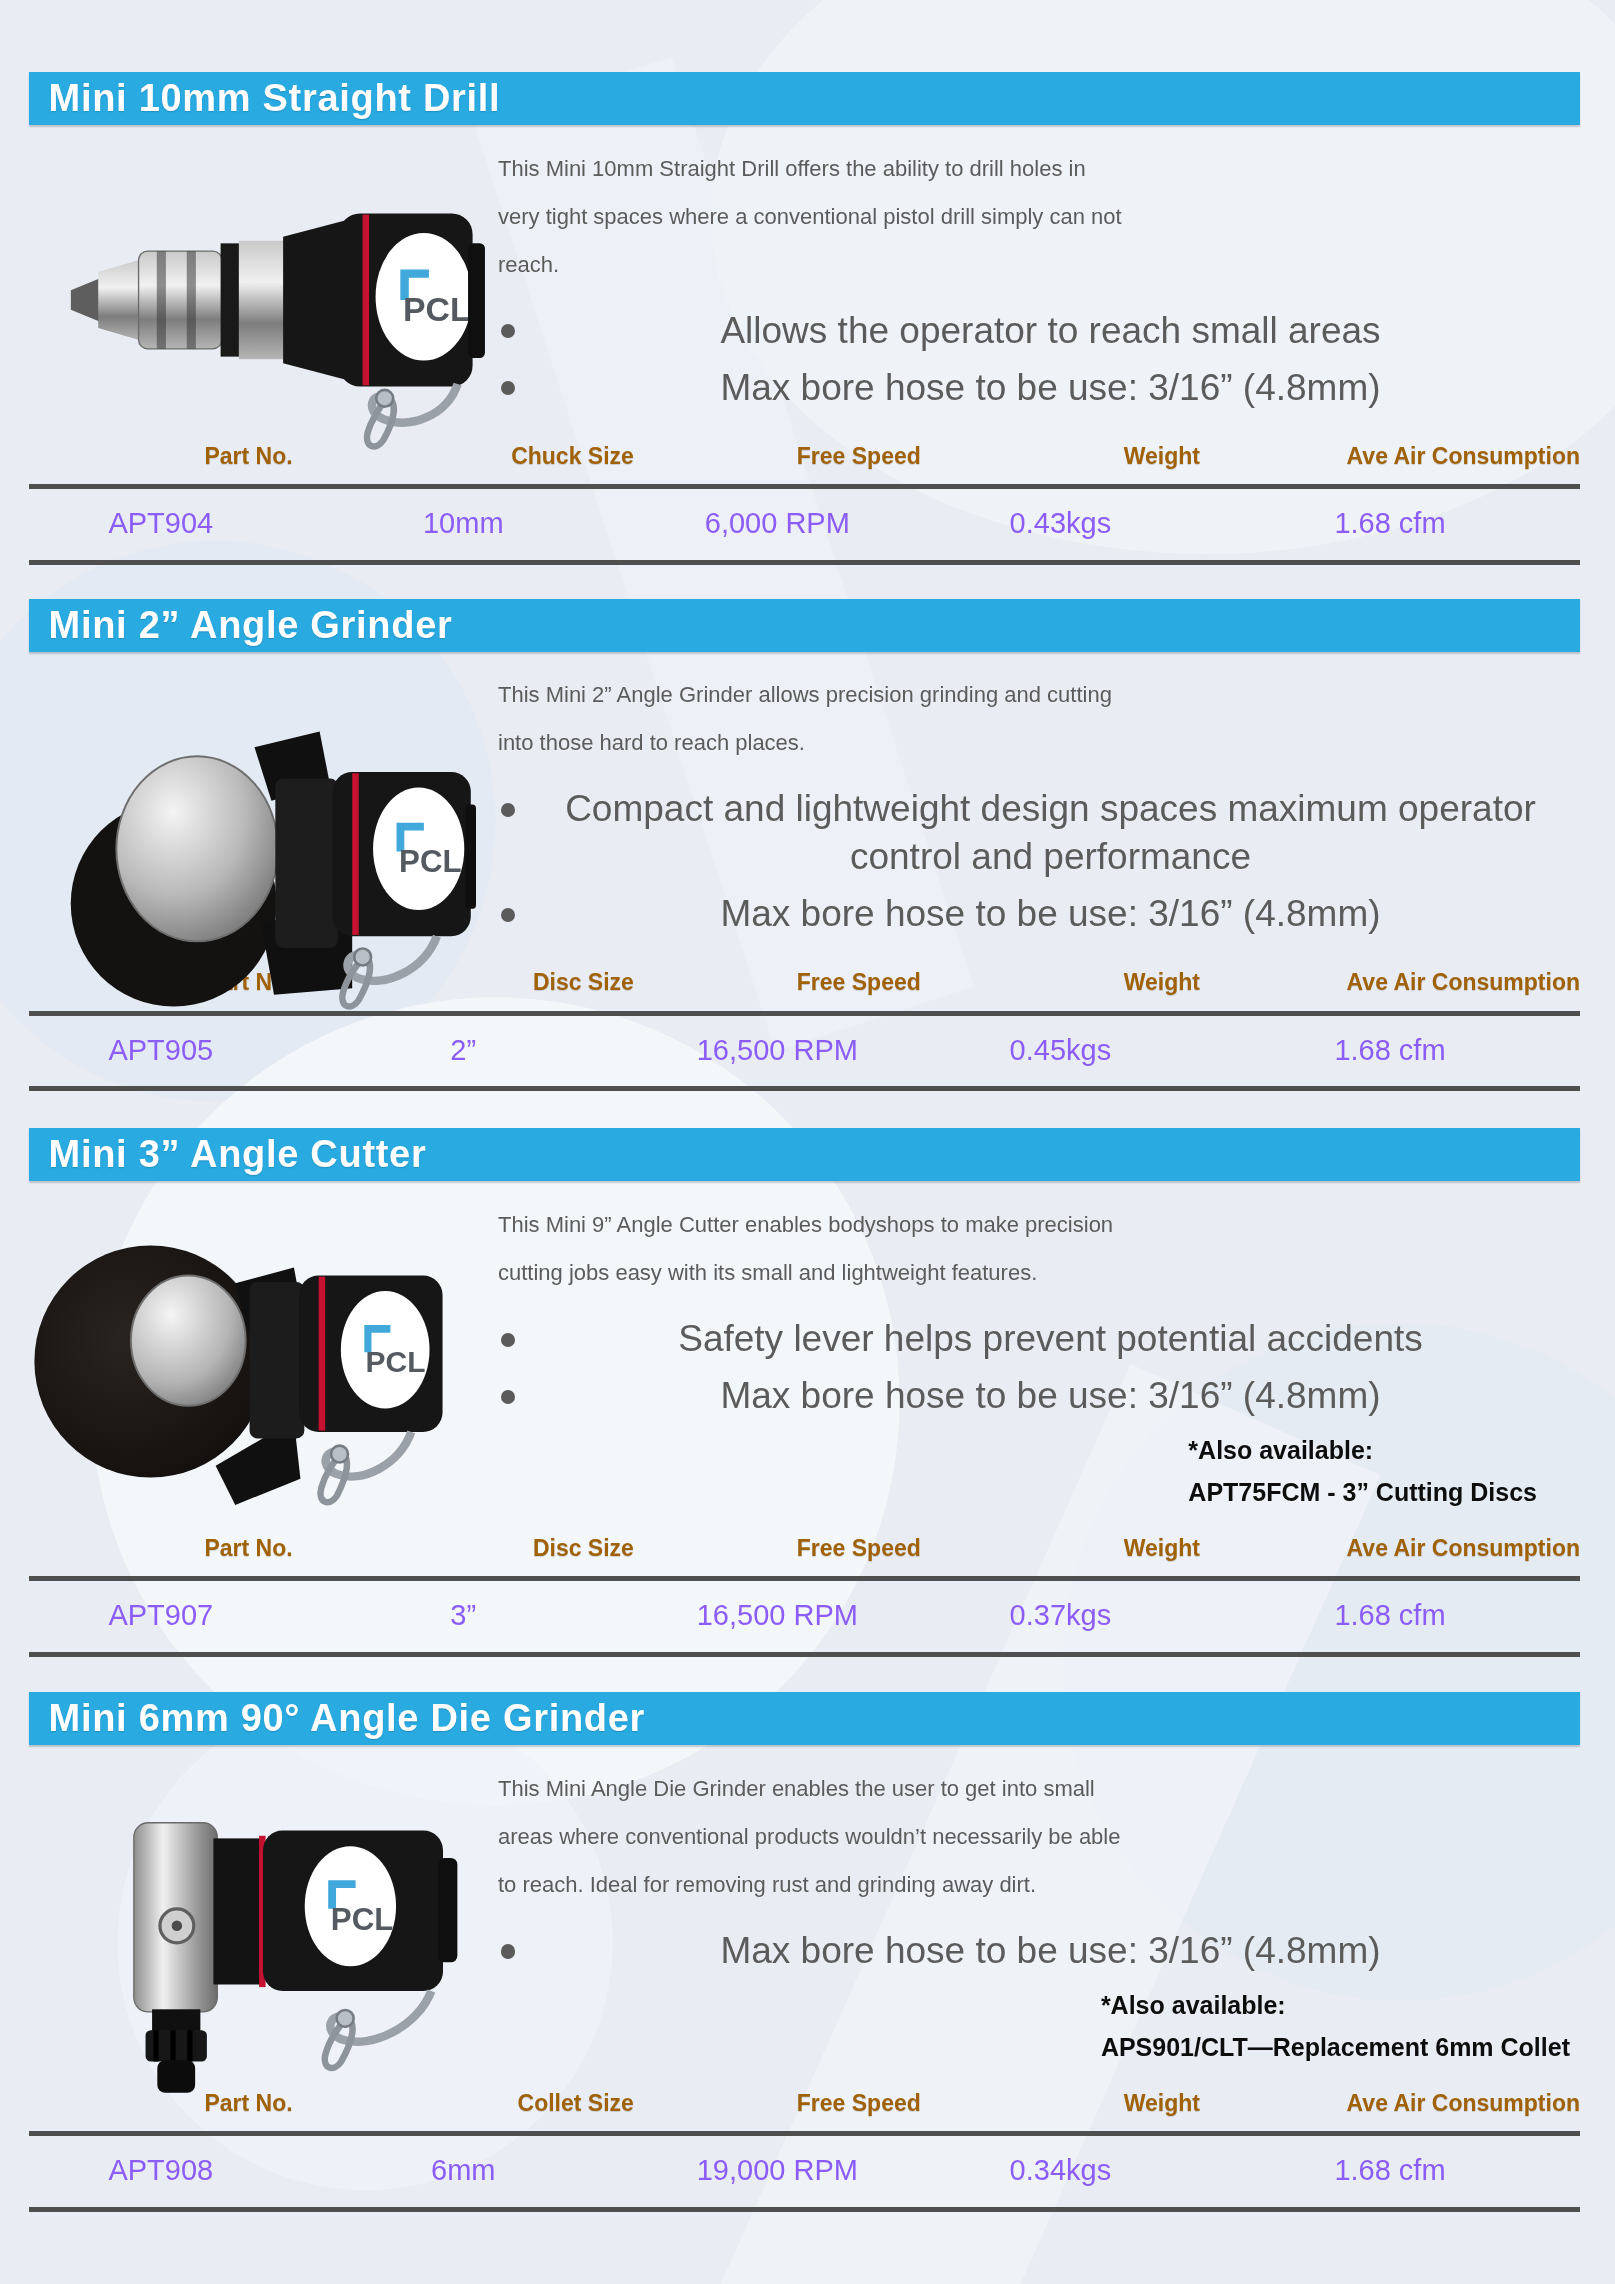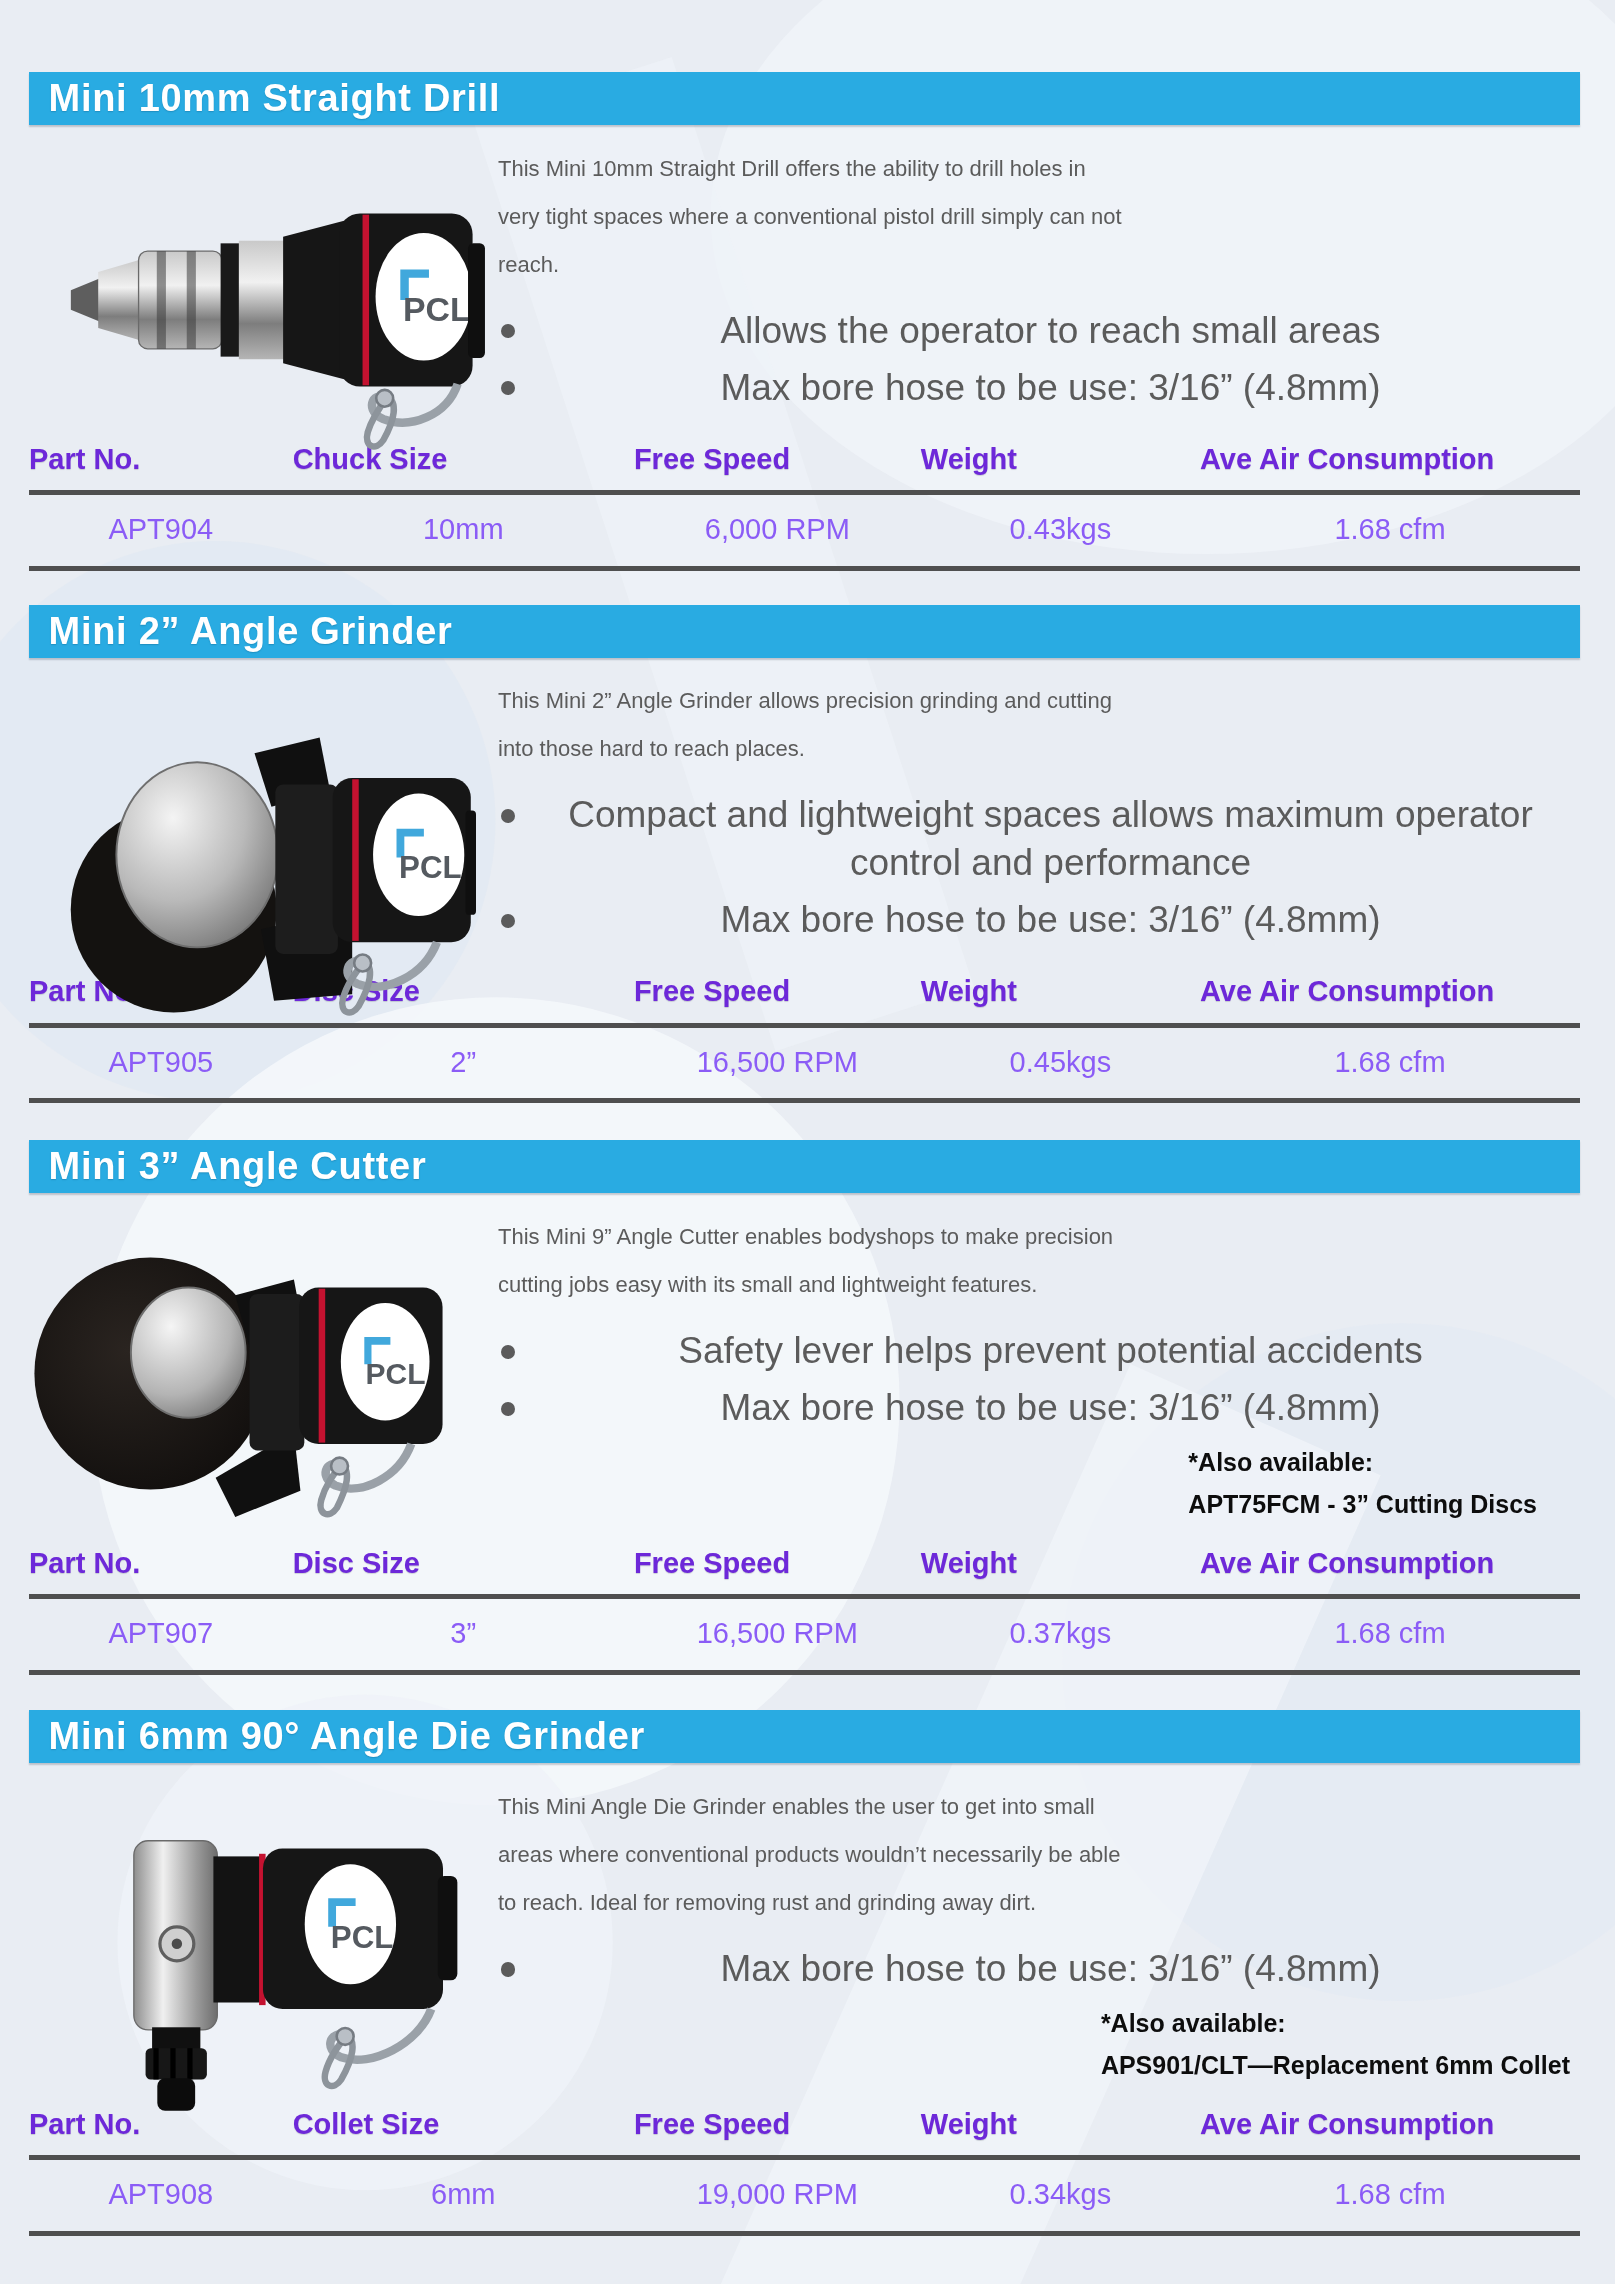--- a/index.html
+++ b/index.html
@@ -48,21 +48,21 @@
     font-size:25px;line-height:42px;font-weight:bold;color:#0d0d0d;
   }
   .s3 .also-note{margin-right:33px;}
   .s4 .also-note{margin-right:0;}
 
   
   table.spec-table{
     width:1551px;margin:19.6px 36px 0 29px;border-collapse:collapse;table-layout:fixed;
   }
   table.spec-table th{
-    color:#6d28d9;font-size:29px;font-weight:bold;text-align:left;
+    color:#a16207;font-size:23px;font-weight:bold;text-align:right;
     padding:2.6px 0 14.3px 0;border-bottom:5.2px solid #4f4f4f;
     text-shadow:0 1.3px 0.7px rgba(90,100,110,.25);
   }
   table.spec-table td{
     color:#8b5cf6;font-size:29px;text-align:center;
     padding:18px 0 19.6px 0;border-bottom:5.2px solid #4f4f4f;
   }
 
   
   .tool-red{fill:#c41230;}
@@ -191,21 +191,21 @@
           <path d="M600,350 C580,402 520,430 478,414 C452,402 462,372 488,380" fill="none" stroke="#9aa1a8" stroke-width="13"></path>
           <path d="M488,380 C504,388 498,416 480,448 C468,466 450,458 456,436 C462,414 476,396 488,380 Z" fill="none" stroke="#8d949b" stroke-width="10"></path>
           <circle cx="486" cy="382" r="13" fill="#b9bfc6" stroke="#767c83" stroke-width="4"></circle>
         </svg>
       </div>
       <div class="text-col">
         <div class="desc-line">This Mini 2” Angle Grinder allows precision grinding and cutting</div>
         <div class="desc-line">into those hard to reach places.</div>
         <ul class="features">
           <li>
-            <div>Compact and lightweight spaces allows maximum operator</div>
+            <div>Compact and lightweight design spaces maximum operator</div>
             <div>control and performance</div>
           </li>
           <li>
             <div>Max bore hose to be use: 3/16” (4.8mm)</div>
           </li>
         </ul>
       </div>
     </div>
     <table class="spec-table">
       <colgroup>

